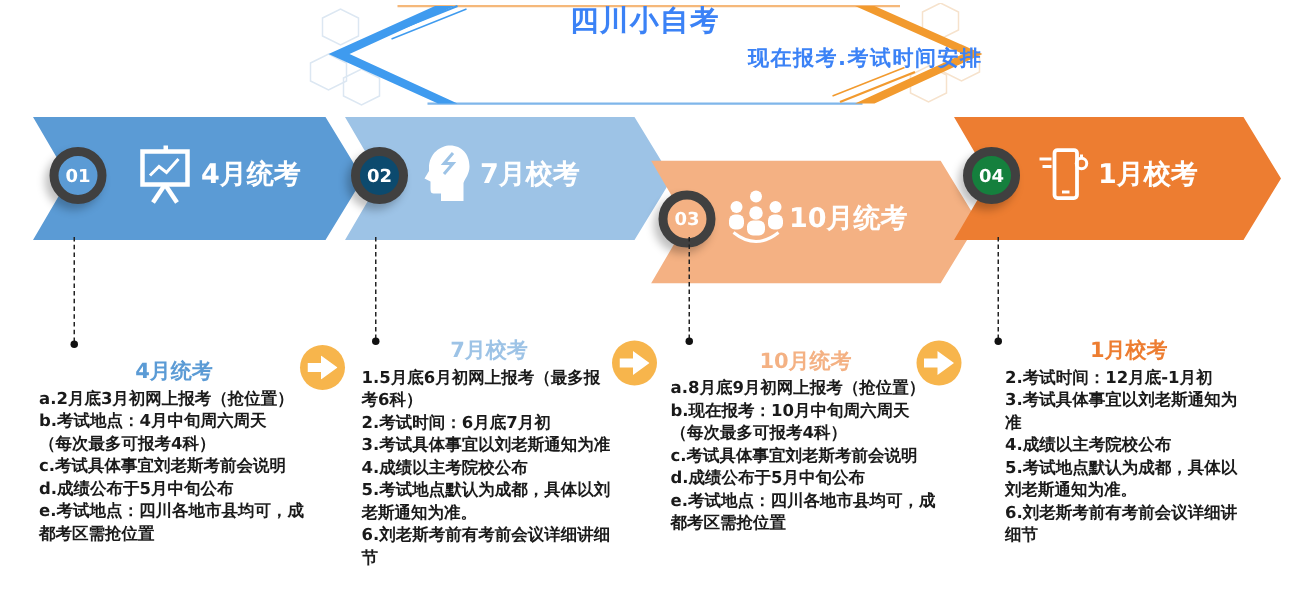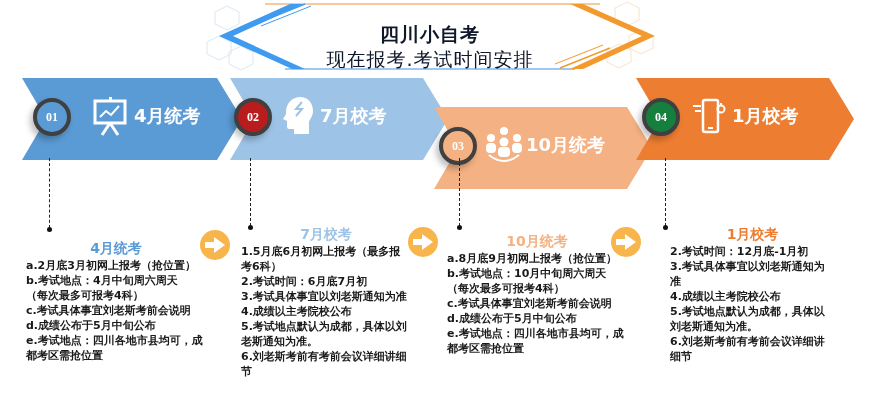--- a/index.html
+++ b/index.html
@@ -2,30 +2,30 @@
 <html><head>
 <meta charset="utf-8">
 <style>
   * { box-sizing: border-box; margin: 0; padding: 0; }
   html, body { width: 869px; height: 410px; background: #ffffff; overflow: hidden; }
   body { position: relative; font-family: "DejaVu Sans", "Liberation Sans", sans-serif; }
 
   
   .banner { position: absolute; left: 205px; top: 2px; width: 450px; height: 70px; }
   .banner svg { position: absolute; left: 0; top: 0; }
-  .banner-text { position: absolute; left: 0; top: 20px; width: 450px; text-align: center; color: #0f172a; }
+  .banner-text { position: absolute; left: 0; top: 0; width: 450px; text-align: center; color: #3b82f6; }
   .banner-line1 { font-size: 19px; font-weight: bold; line-height: 24px; letter-spacing: 1px; }
-  .banner-line2 { font-size: 19px; font-weight: normal; line-height: 26px; letter-spacing: 1px; }
+  .banner-line2 { font-size: 14px; font-weight: bold; line-height: 26px; letter-spacing: 1px; text-align: right; }
 
   
   .step { position: absolute; top: 78px; height: 82px; }
   .step svg.shape { position: absolute; left: 0; top: 0; }
   .step-num { position: absolute; top: 20px; width: 38px; height: 38px; border-radius: 50%;
-    border: 4px solid #404040; color: #fff; font-size: 12px; font-weight: bold;
-    display: flex; align-items: center; justify-content: center; box-shadow: -3px 4px 6px rgba(0,0,0,0.25); font-family: Liberation Serif, serif; }
+    border: 6px solid #404040; color: #fff; font-size: 12px; font-weight: bold;
+    display: flex; align-items: center; justify-content: center; box-shadow: -3px 4px 6px rgba(0,0,0,0.25); }
   .step-icon { position: absolute; top: 18px; width: 36px; height: 40px; }
   .step-label { position: absolute; top: 26px; color: #ffffff; font-size: 18px; font-weight: bold; white-space: nowrap; }
 
   
   .connector { position: absolute; width: 0; border-left: 1.5px dashed #222; }
   .dot { position: absolute; width: 5px; height: 5px; border-radius: 50%; background: #111; }
 
   
   .col { position: absolute; font-size: 11px; line-height: 15px; color: #1a1a1a; font-weight: bold; }
   .col-title { text-align: center; font-size: 14px; font-weight: bold; line-height: 18px; margin-bottom: 1px; }
@@ -82,21 +82,21 @@
       <line x1="18" y1="27" x2="26" y2="39" stroke="#fff" stroke-width="3"></line>
     </svg>
   </div>
   <div class="step-label" style="left:112px;">4月统考</div>
 </div>
 
 <div class="step" style="left:230px; width:218px;">
   <svg class="shape" width="218" height="82">
     <polygon points="0,0 193,0 218,41 193,82 0,82 24,41" fill="#9dc3e6"></polygon>
   </svg>
-  <div class="step-num" style="left:4px; background:#b91c1c;">02</div>
+  <div class="step-num" style="left:4px; background:#0c4a6e;">02</div>
   <div class="step-icon" style="left:50px;">
     <svg width="36" height="40" viewBox="0 0 36 40">
       <path d="M6,16 C6,6 14,1 20,1 C28,1 33,7 33,15 C33,20 30,23 29,26 L29,38 L14,38 L14,33 L9,33 C7,33 7,31 7,29 L7,25 L3,23 L6,18 Z" fill="#fff"></path>
       <polyline points="22,6 16,13 22,13 16,20" fill="none" stroke="#9dc3e6" stroke-width="2"></polyline>
     </svg>
   </div>
   <div class="step-label" style="left:90px;">7月校考</div>
 </div>
 
 <div class="step" style="left:434px; width:218px;margin-top:29px;">
@@ -178,21 +178,21 @@
   <div class="col-line">2.考试时间：6月底7月初</div>
   <div class="col-line">3.考试具体事宜以刘老斯通知为准</div>
   <div class="col-line">4.成绩以主考院校公布</div>
   <div class="col-line">5.考试地点默认为成都，具体以刘老斯通知为准。</div>
   <div class="col-line">6.刘老斯考前有考前会议详细讲细节</div>
 </div>
 
 <div class="col" style="left:447px; top:232px; width:180px;">
   <div class="col-title" style="color:#f4b183;">10月统考</div>
   <div class="col-line">a.8月底9月初网上报考（抢位置）</div>
-  <div class="col-line">b.考试地点：10月中旬周六周天</div>
+  <div class="col-line">b.现在报考：10月中旬周六周天</div>
   <div class="col-line">（每次最多可报考4科）</div>
   <div class="col-line">c.考试具体事宜刘老斯考前会说明</div>
   <div class="col-line">d.成绩公布于5月中旬公布</div>
   <div class="col-line">e.考试地点：四川各地市县均可，成都考区需抢位置</div>
 </div>
 
 <div class="col" style="left:670px; top:225px; width:165px;">
   <div class="col-title" style="color:#ed7d31;">1月校考</div>
   <div class="col-line">2.考试时间：12月底-1月初</div>
   <div class="col-line">3.考试具体事宜以刘老斯通知为准</div>

